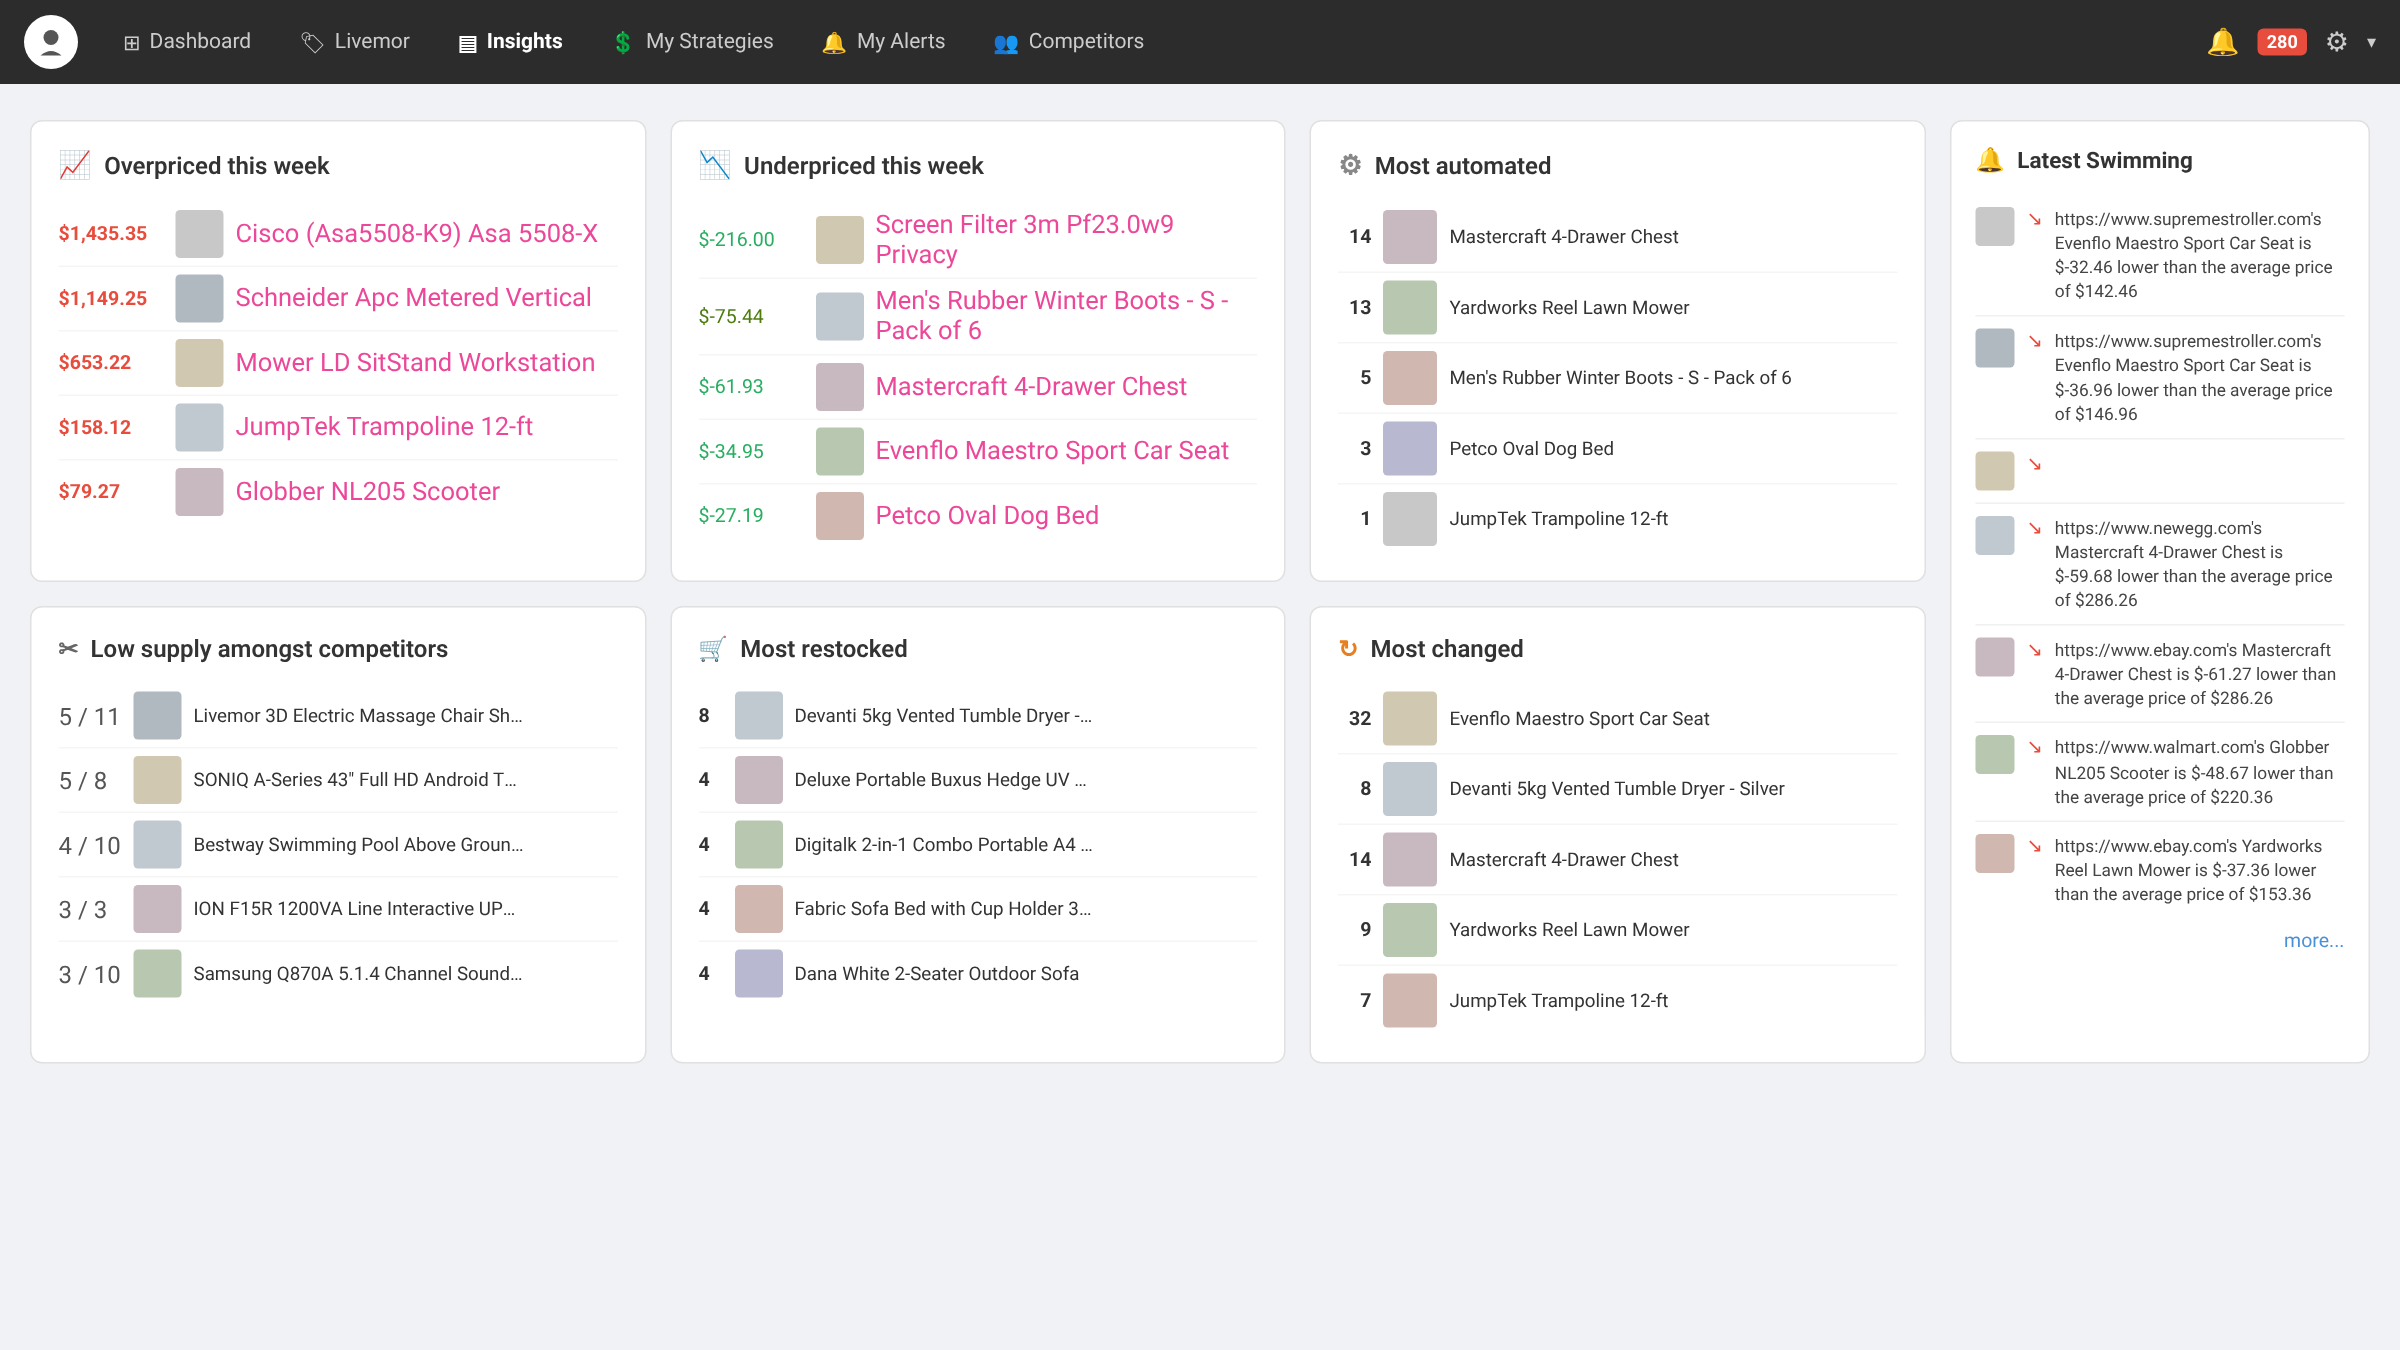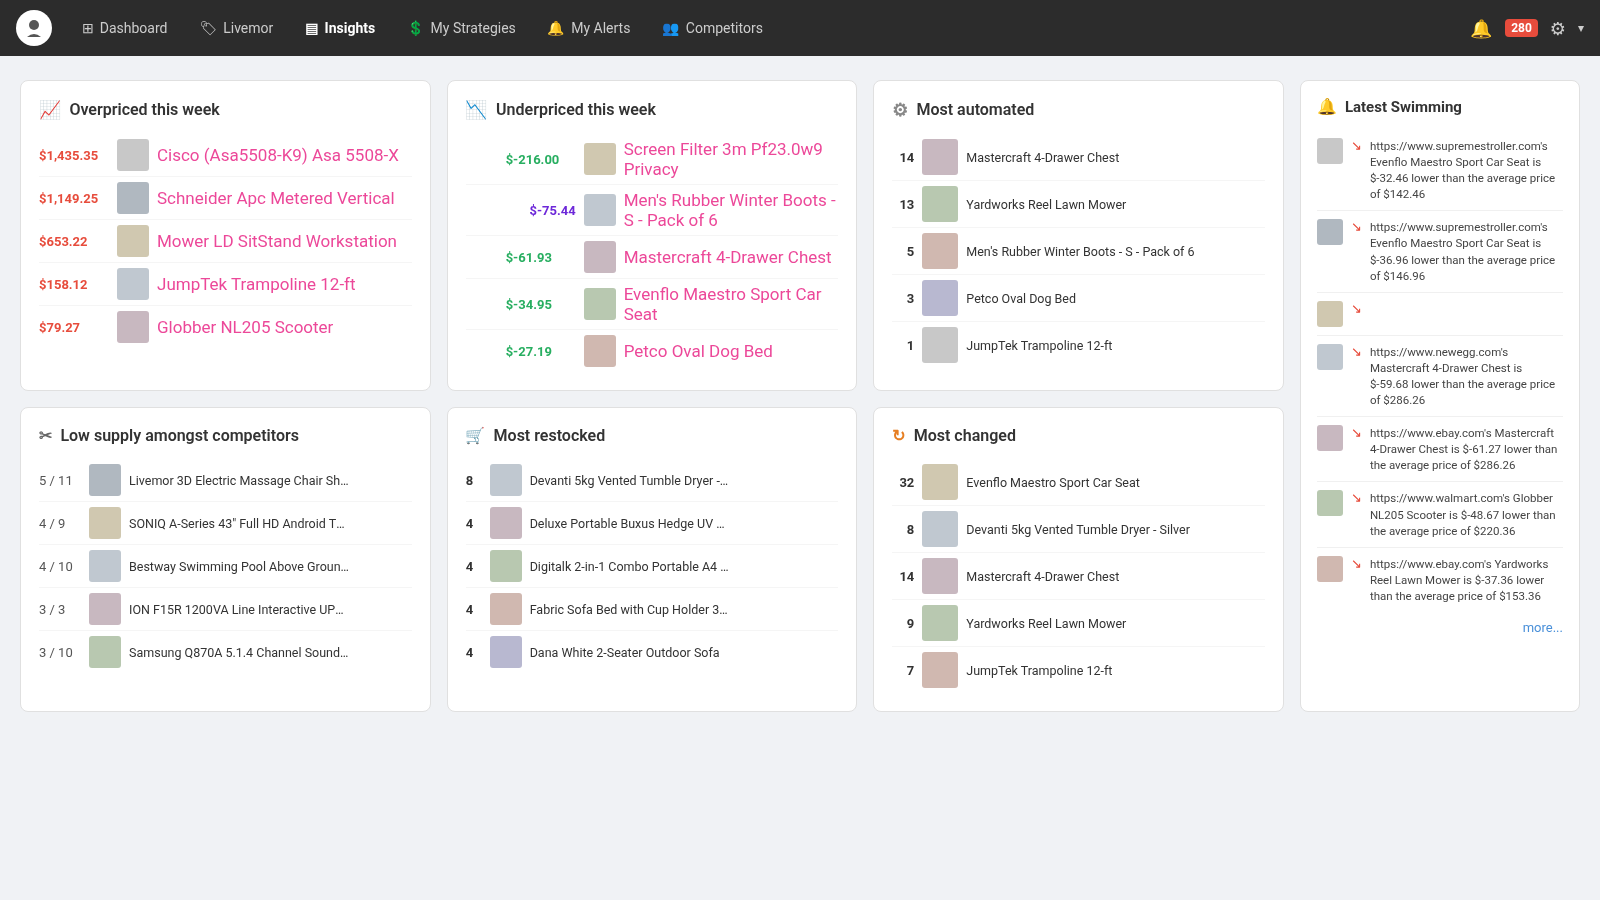--- a/index.html
+++ b/index.html
@@ -30,21 +30,21 @@
     .overpriced { grid-column: 1; grid-row: 1; }
     .overpriced .card-title .icon { color: #e74c3c; }
     .price-row { display: flex; align-items: center; gap: 8px; padding: 5px 0; border-bottom: 1px solid #f5f5f5; }
     .price-row:last-child { border-bottom: none; }
     .price-val { color: #e74c3c; font-weight: 700; min-width: 70px; }
     .price-name { color: #ec4899; font-size: 17px; }
 
     
     .underpriced { grid-column: 2; grid-row: 1; }
     .underpriced .card-title .icon { color: #27ae60; }
-    .under-price { color: #27ae60; font-weight: 700; min-width: 70px; margin-left: 40px; }
+    .under-price { color: #27ae60; font-weight: 400; min-width: 70px; }
 
     
     .most-automated { grid-column: 3; grid-row: 1; }
     .most-automated .card-title .icon { color: #888; }
     .auto-row { display: flex; align-items: center; gap: 8px; padding: 5px 0; border-bottom: 1px solid #f5f5f5; }
     .auto-row:last-child { border-bottom: none; }
     .auto-num { font-weight: 700; min-width: 22px; text-align: right; color: #333; }
     .auto-name { color: #333; font-size: 12.5px; }
 
     
@@ -53,21 +53,21 @@
     .insight-item { display: flex; gap: 8px; padding: 8px 0; border-bottom: 1px solid #f0f0f0; }
     .insight-item:last-child { border-bottom: none; }
     .insight-arrow { color: #e74c3c; font-size: 14px; flex-shrink: 0; }
     .insight-text { font-size: 11.5px; color: #444; line-height: 1.4; }
     .more-link { color: #4a90d9; text-align: right; display: block; margin-top: 8px; font-size: 13px; cursor: pointer; }
 
     
     .low-supply { grid-column: 1; grid-row: 2; }
     .supply-row { display: flex; align-items: center; gap: 8px; padding: 5px 0; border-bottom: 1px solid #f5f5f5; }
     .supply-row:last-child { border-bottom: none; }
-    .supply-ratio { min-width: 42px; color: #555; font-size: 13px; }
+    .supply-ratio { min-width: 42px; color: #555; font-size: 16px; }
     .supply-name { color: #333; font-size: 12.5px; white-space: nowrap; overflow: hidden; text-overflow: ellipsis; max-width: 220px; }
 
     
     .most-restocked { grid-column: 2; grid-row: 2; }
     .restock-row { display: flex; align-items: center; gap: 8px; padding: 5px 0; border-bottom: 1px solid #f5f5f5; }
     .restock-row:last-child { border-bottom: none; }
     .restock-num { font-weight: 700; min-width: 16px; color: #333; }
     .restock-name { color: #333; font-size: 12.5px; white-space: nowrap; overflow: hidden; text-overflow: ellipsis; max-width: 200px; }
 
     
@@ -163,21 +163,21 @@
       <span class="icon" style="color:#27ae60;">📉</span>
       <span>Underpriced this week</span>
     </div>
     <div id="underpriced-list">
         <div class="price-row">
     <span class="price-val under-price" style="color:#27ae60;">$-216.00</span>
     <div style="width:32px;height:32px;background:#d0c8b0;border-radius:3px;flex-shrink:0;"></div>
     <span class="price-name">Screen Filter 3m Pf23.0w9 Privacy</span>
   </div>
         <div class="price-row">
-    <span class="price-val under-price" style="color:#6d28d9;text-align:right;">$-75.44</span>
+    <span class="price-val under-price" style="color:#4d7c0f;">$-75.44</span>
     <div style="width:32px;height:32px;background:#c0c8d0;border-radius:3px;flex-shrink:0;"></div>
     <span class="price-name">Men's Rubber Winter Boots - S - Pack of 6</span>
   </div>
         <div class="price-row">
     <span class="price-val under-price" style="color:#27ae60;">$-61.93</span>
     <div style="width:32px;height:32px;background:#c8b8c0;border-radius:3px;flex-shrink:0;"></div>
     <span class="price-name">Mastercraft 4-Drawer Chest</span>
   </div>
         <div class="price-row">
     <span class="price-val under-price" style="color:#27ae60;">$-34.95</span>
@@ -275,21 +275,21 @@
       <span style="color:#666; font-size:16px;">✂</span>
       <span>Low supply amongst competitors</span>
     </div>
     <div id="supply-list">
         <div class="supply-row">
     <span class="supply-ratio">5 / 11</span>
     <div style="width:32px;height:32px;background:#b0b8c0;border-radius:3px;flex-shrink:0;"></div>
     <span class="supply-name">Livemor 3D Electric Massage Chair Shiatsu SL Tr...</span>
   </div>
         <div class="supply-row">
-    <span class="supply-ratio">4 / 9</span>
+    <span class="supply-ratio">5 / 8</span>
     <div style="width:32px;height:32px;background:#d0c8b0;border-radius:3px;flex-shrink:0;"></div>
     <span class="supply-name">SONIQ A-Series 43" Full HD Android TV - 3 Year ...</span>
   </div>
         <div class="supply-row">
     <span class="supply-ratio">4 / 10</span>
     <div style="width:32px;height:32px;background:#c0c8d0;border-radius:3px;flex-shrink:0;"></div>
     <span class="supply-name">Bestway Swimming Pool Above Ground Pools Power ...</span>
   </div>
         <div class="supply-row">
     <span class="supply-ratio">3 / 3</span>

